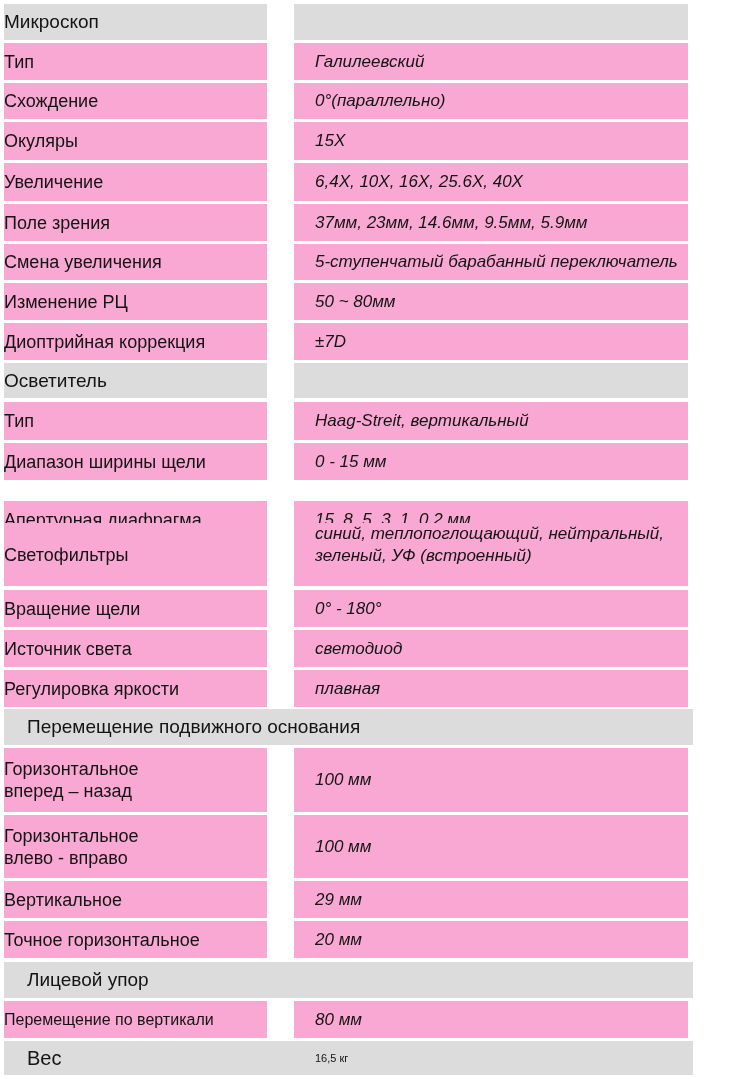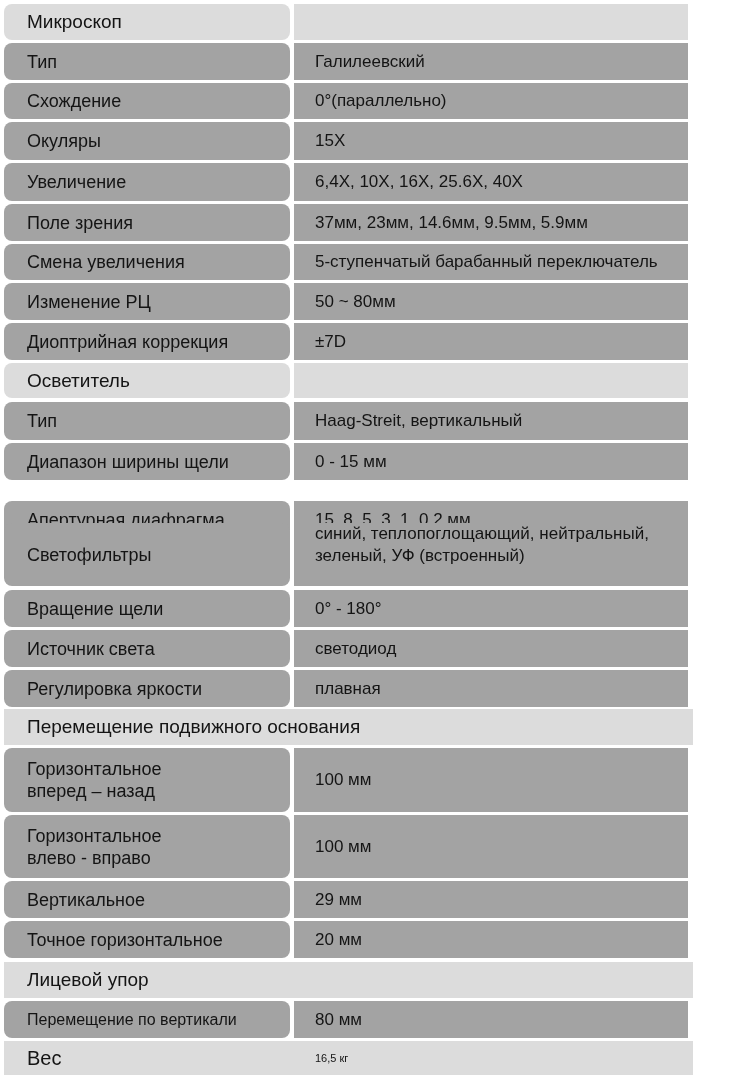--- a/index.html
+++ b/index.html
@@ -1,24 +1,24 @@
 <!DOCTYPE html>
 <html><head>
 <meta charset="utf-8">
 <style>
   html, body { margin: 0; padding: 0; background: #ffffff; }
   body { width: 740px; height: 1079px; position: relative; overflow: hidden;
          font-family: "Liberation Sans", sans-serif; color: #141414; }
   .tbl { position: absolute; left: 4px; top: 4px; width: 731px; }
   .row { position: absolute; left: 0; width: 731px; }
-  .cell { position: absolute; top: 0; bottom: 0; background: #a3a3a3;
+  .cell { position: absolute; top: 0; bottom: 0; background: #f9a8d4;
           display: flex; align-items: center; box-sizing: border-box; }
   .row.hdr .cell { background: #dcdcdc; }
-  .c1 { left: 0; width: 286px; padding-left: 23px; font-size: 18px; line-height: 22px; border-radius: 8px; }
-  .c2 { left: 290px; width: 394px; padding-left: 21px; font-size: 17px; line-height: 22px; }
+  .c1 { left: 0; width: 263px; font-size: 18px; line-height: 22px; }
+  .c2 { left: 290px; width: 394px; padding-left: 21px; font-size: 17px; line-height: 22px; font-style: italic; }
   .full { left: 0; width: 689px; padding-left: 23px; font-size: 19px; }
   .small { font-size: 16px; }
   .hdr .c1, .full { font-size: 19px; }
 </style>
 </head>
 <body>
 
 <div class="tbl">
 
   <div class="row hdr" style="top:0;height:36px">

